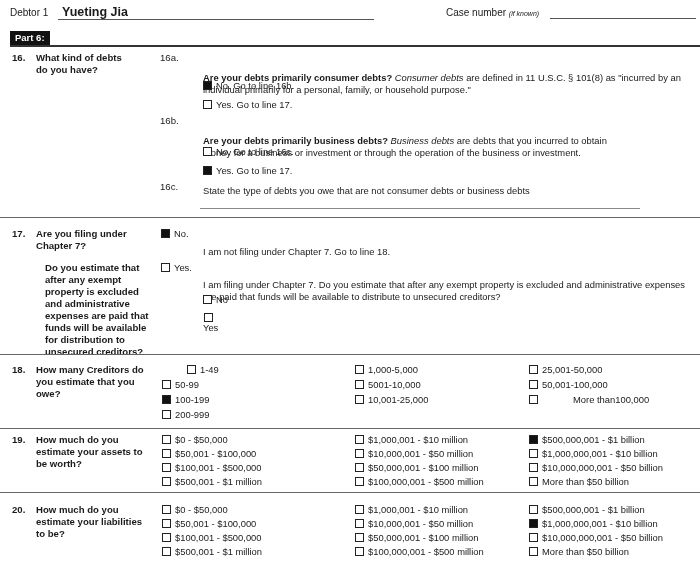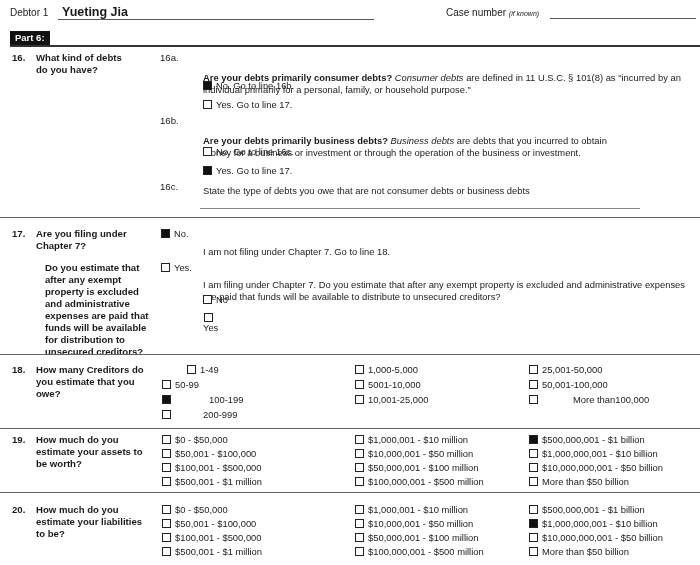--- a/index.html
+++ b/index.html
@@ -110,25 +110,25 @@
 <div class="abs qtext" style="left:36px;top:364px;width:112px;">How many Creditors do you estimate that you owe?</div>
 <div id="q18-grid">
     <div class="opt" style="left: 162px; top: 364px; margin-left: 25px;">
       <span class="cb"></span>
       <span>1-49</span>
     </div>
     <div class="opt" style="left: 162px; top: 379px;">
       <span class="cb"></span>
       <span>50-99</span>
     </div>
-    <div class="opt" style="left: 162px; top: 394px; gap: 34px;">
+    <div class="opt" style="left: 162px; top: 394px;">
       <span class="cb on"></span>
       <span>100-199</span>
     </div>
-    <div class="opt" style="left: 162px; top: 409px; gap: 28px;">
+    <div class="opt" style="left: 162px; top: 409px;">
       <span class="cb"></span>
       <span>200-999</span>
     </div>
     <div class="opt" style="left: 355px; top: 364px;">
       <span class="cb"></span>
       <span>1,000-5,000</span>
     </div>
     <div class="opt" style="left: 355px; top: 379px;">
       <span class="cb"></span>
       <span>5001-10,000</span>

